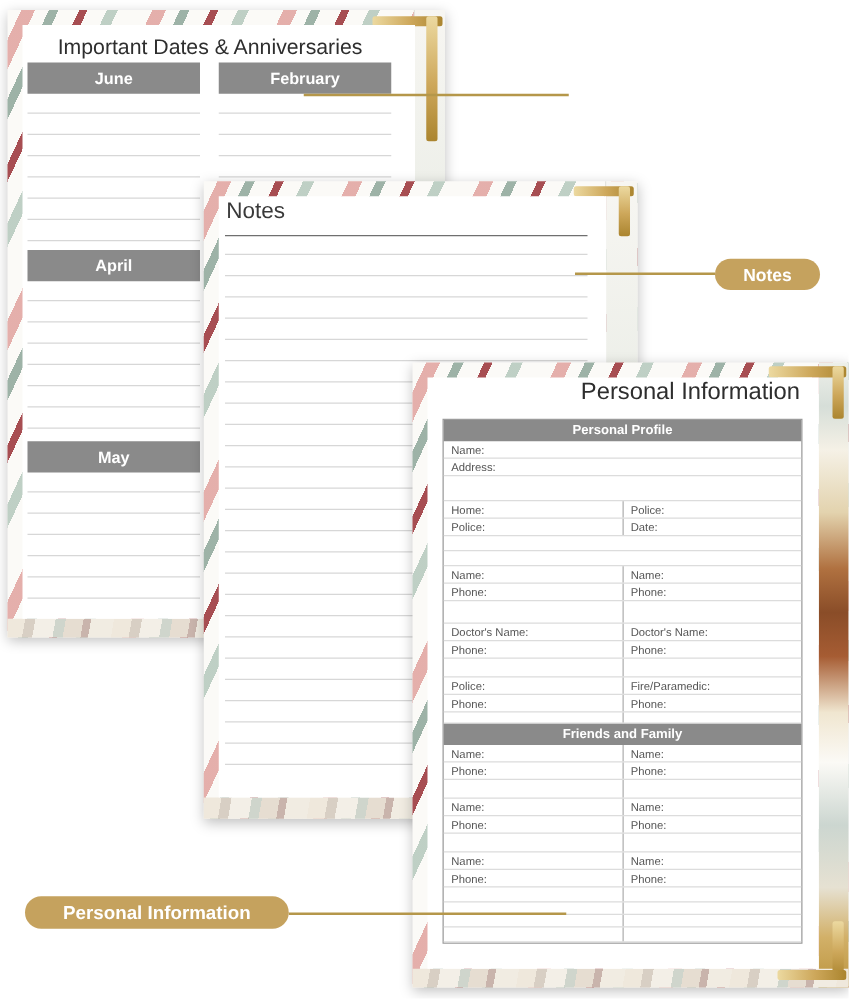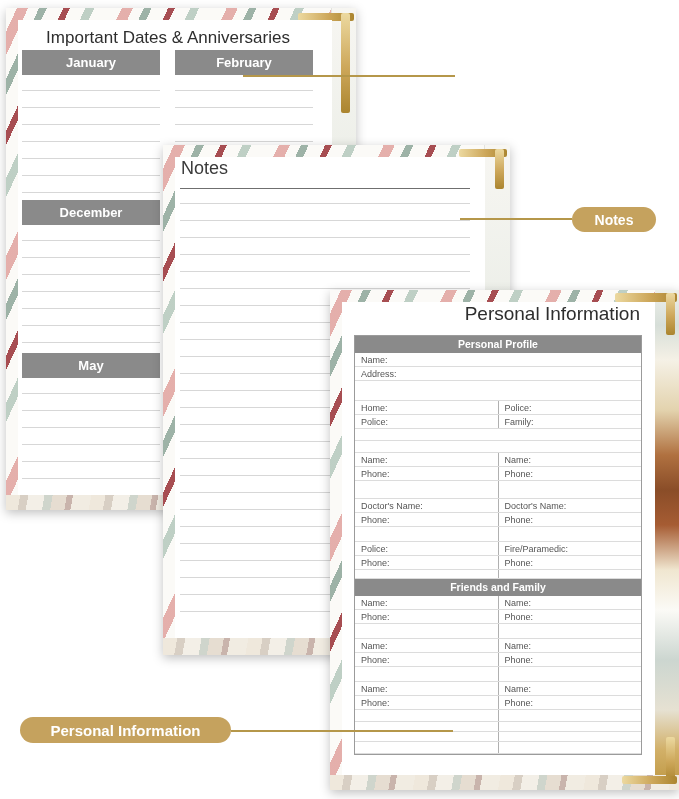--- a/index.html
+++ b/index.html
@@ -66,37 +66,37 @@
 <div class="canvas">
 
   <div class="page" style="left:6px;top:8px;width:350px;height:502px;z-index:1;">
     <div class="strip strip-right-light" style="right:0;top:0;width:24px;height:100%;"></div>
     <div class="strip strip-muted" style="left:0;bottom:0;width:100%;height:15px;"></div>
     <div class="gc-h" style="right:2px;top:5px;width:56px;"></div>
     <div class="gc-v" style="right:6px;top:5px;height:100px;"></div>
     <div class="inner" style="left:12px;top:12px;right:24px;bottom:15px;"></div>
     <div class="dates-title">Important Dates &amp; Anniversaries</div>
     <div id="dates-columns">
-        <div class="month-header" style="left: 16px; top: 42px; width: 138px; position: absolute;">January</div>
+        <div class="month-header" style="left: 16px; top: 42px; width: 138px; position: absolute;">June</div>
         <div class="ruled" style="left: 16px; width: 138px; top: 82px;"></div>
         <div class="ruled" style="left: 16px; width: 138px; top: 99px;"></div>
         <div class="ruled" style="left: 16px; width: 138px; top: 116px;"></div>
         <div class="ruled" style="left: 16px; width: 138px; top: 133px;"></div>
         <div class="ruled" style="left: 16px; width: 138px; top: 150px;"></div>
         <div class="ruled" style="left: 16px; width: 138px; top: 167px;"></div>
         <div class="ruled" style="left: 16px; width: 138px; top: 184px;"></div>
         <div class="month-header" style="left: 169px; top: 42px; width: 138px; position: absolute;">February</div>
         <div class="ruled" style="left: 169px; width: 138px; top: 82px;"></div>
         <div class="ruled" style="left: 169px; width: 138px; top: 99px;"></div>
         <div class="ruled" style="left: 169px; width: 138px; top: 116px;"></div>
         <div class="ruled" style="left: 169px; width: 138px; top: 133px;"></div>
         <div class="ruled" style="left: 169px; width: 138px; top: 150px;"></div>
         <div class="ruled" style="left: 169px; width: 138px; top: 167px;"></div>
         <div class="ruled" style="left: 169px; width: 138px; top: 184px;"></div>
-        <div class="month-header" style="left: 16px; top: 192px; width: 138px; position: absolute;">December</div>
+        <div class="month-header" style="left: 16px; top: 192px; width: 138px; position: absolute;">April</div>
         <div class="ruled" style="left: 16px; width: 138px; top: 232px;"></div>
         <div class="ruled" style="left: 16px; width: 138px; top: 249px;"></div>
         <div class="ruled" style="left: 16px; width: 138px; top: 266px;"></div>
         <div class="ruled" style="left: 16px; width: 138px; top: 283px;"></div>
         <div class="ruled" style="left: 16px; width: 138px; top: 300px;"></div>
         <div class="ruled" style="left: 16px; width: 138px; top: 317px;"></div>
         <div class="ruled" style="left: 16px; width: 138px; top: 334px;"></div>
         <div class="month-header" style="left: 16px; top: 345px; width: 138px; position: absolute;">May</div>
         <div class="ruled" style="left: 16px; width: 138px; top: 385px;"></div>
         <div class="ruled" style="left: 16px; width: 138px; top: 402px;"></div>
@@ -163,21 +163,21 @@
         </div>
         <div class="t-row" style="height: 20px;">
           <div class="t-cell"></div>
         </div>
         <div class="t-row" style="height: 14px;">
           <div class="t-cell">Home:</div>
           <div class="t-cell second">Police:</div>
         </div>
         <div class="t-row" style="height: 14px;">
           <div class="t-cell">Police:</div>
-          <div class="t-cell second">Family:</div>
+          <div class="t-cell second">Date:</div>
         </div>
         <div class="t-row" style="height: 12px;">
           <div class="t-cell"></div>
         </div>
         <div class="t-row" style="height: 12px;">
           <div class="t-cell"></div>
         </div>
         <div class="t-row" style="height: 14px;">
           <div class="t-cell">Name:</div>
           <div class="t-cell second">Name:</div>

